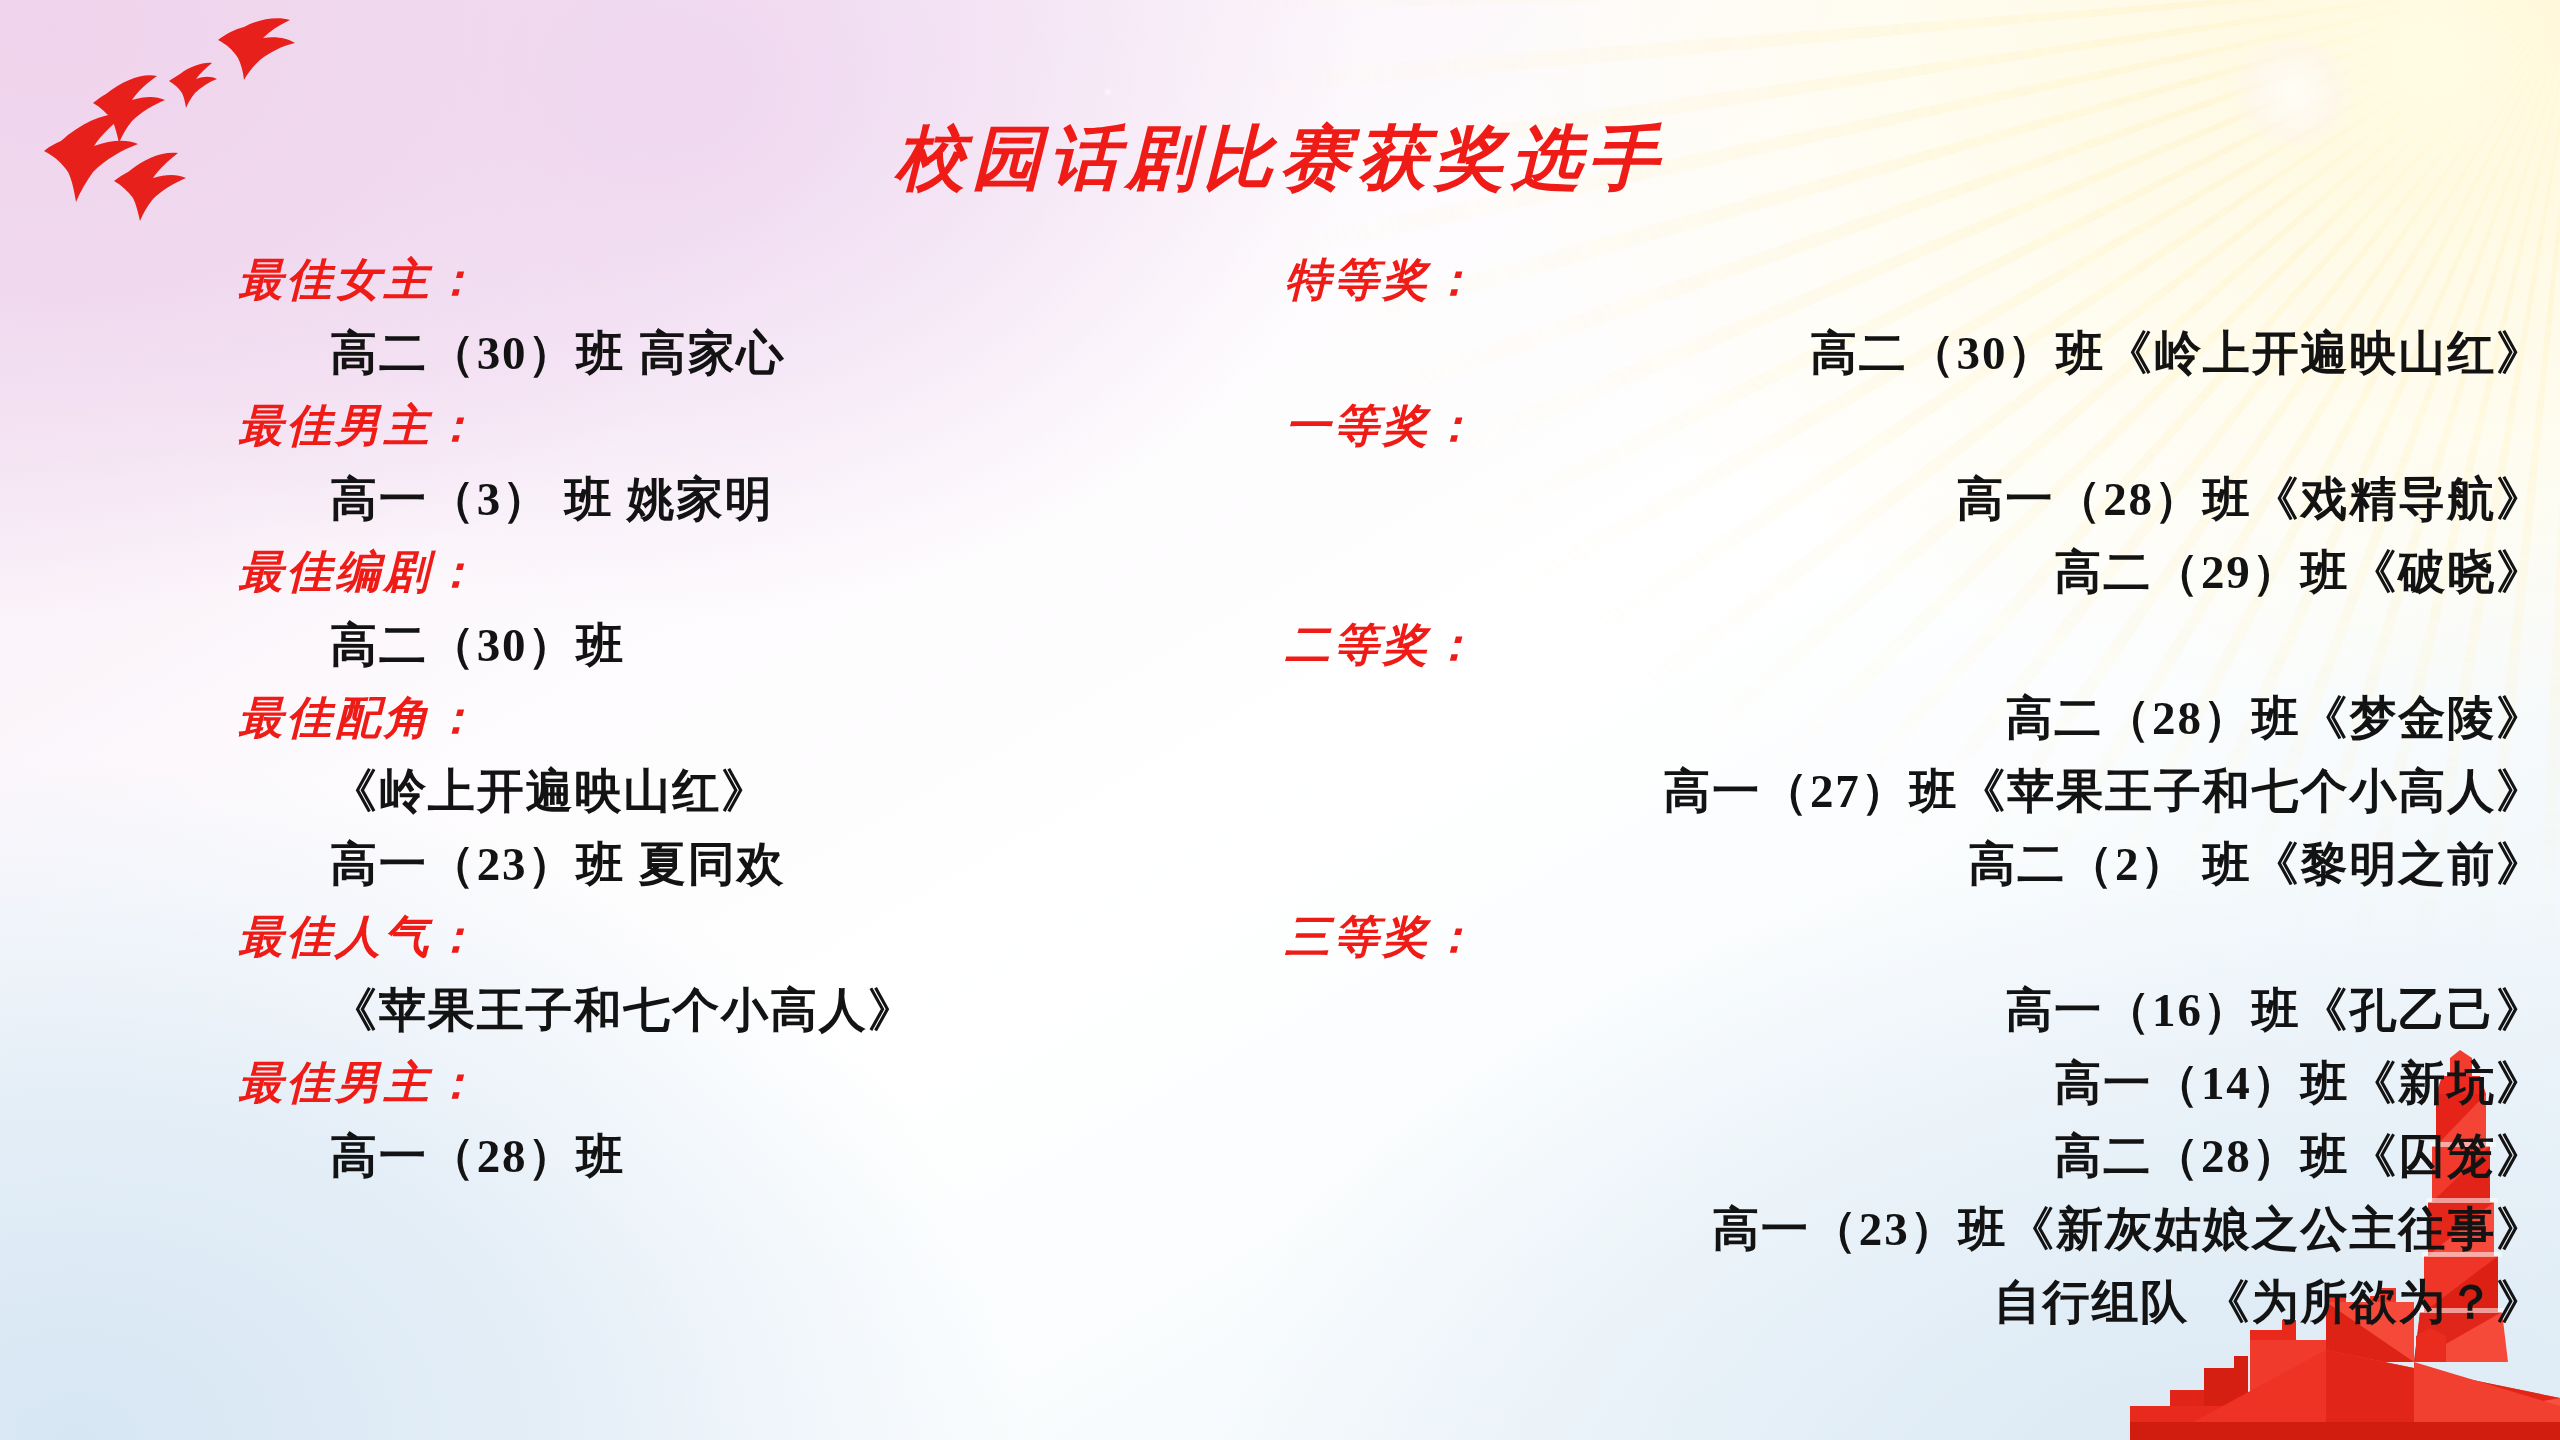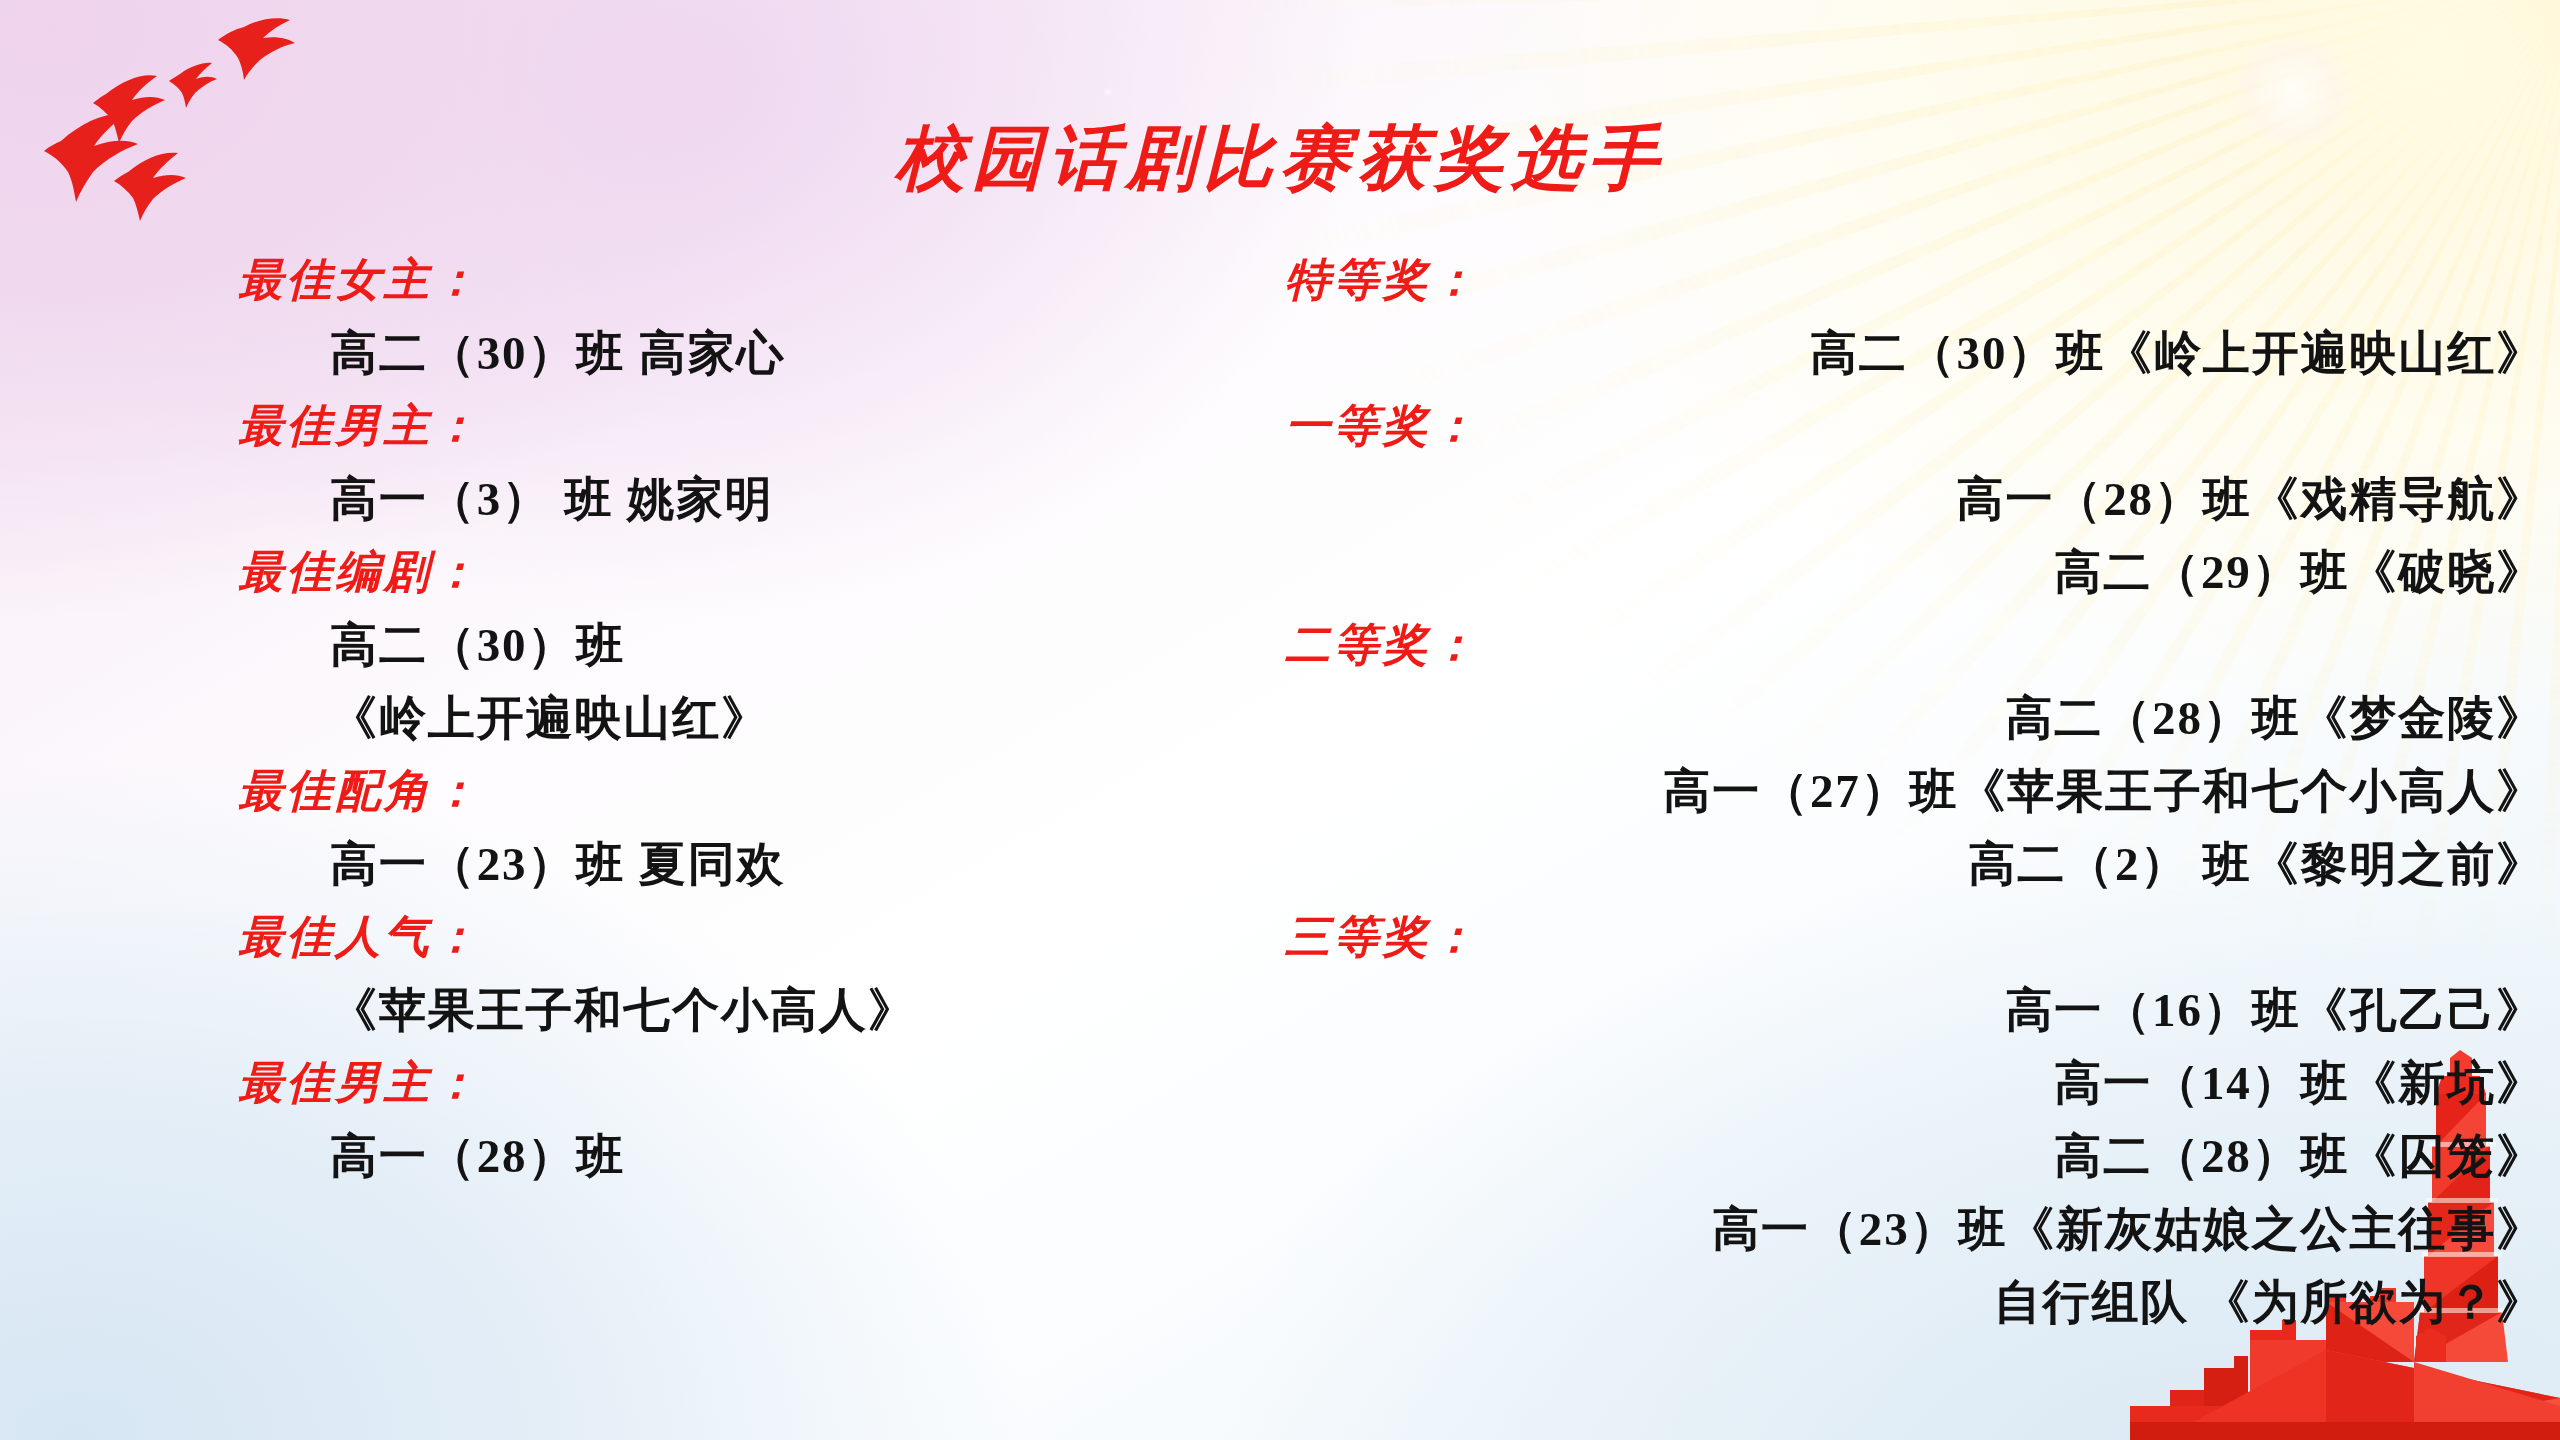--- a/index.html
+++ b/index.html
@@ -159,23 +159,23 @@
   <div class="col col-left">
 
     <div class="line lbl">最佳女主：</div>
     <div class="line ent">高二（30）班  高家心</div>
 
     <div class="line lbl">最佳男主：</div>
     <div class="line ent">高一（3）  班  姚家明</div>
 
     <div class="line lbl">最佳编剧：</div>
     <div class="line ent">高二（30）班</div>
+    <div class="line lbl">最佳配角：</div>
+
     <div class="line ent">《岭上开遍映山红》</div>
-
-    <div class="line lbl">最佳配角：</div>
     <div class="line ent">高一（23）班  夏同欢</div>
 
     <div class="line lbl">最佳人气：</div>
     <div class="line ent">《苹果王子和七个小高人》</div>
 
     <div class="line lbl">最佳男主：</div>
     <div class="line ent">高一（28）班</div>
   </div>
 
   <div class="col col-right">

